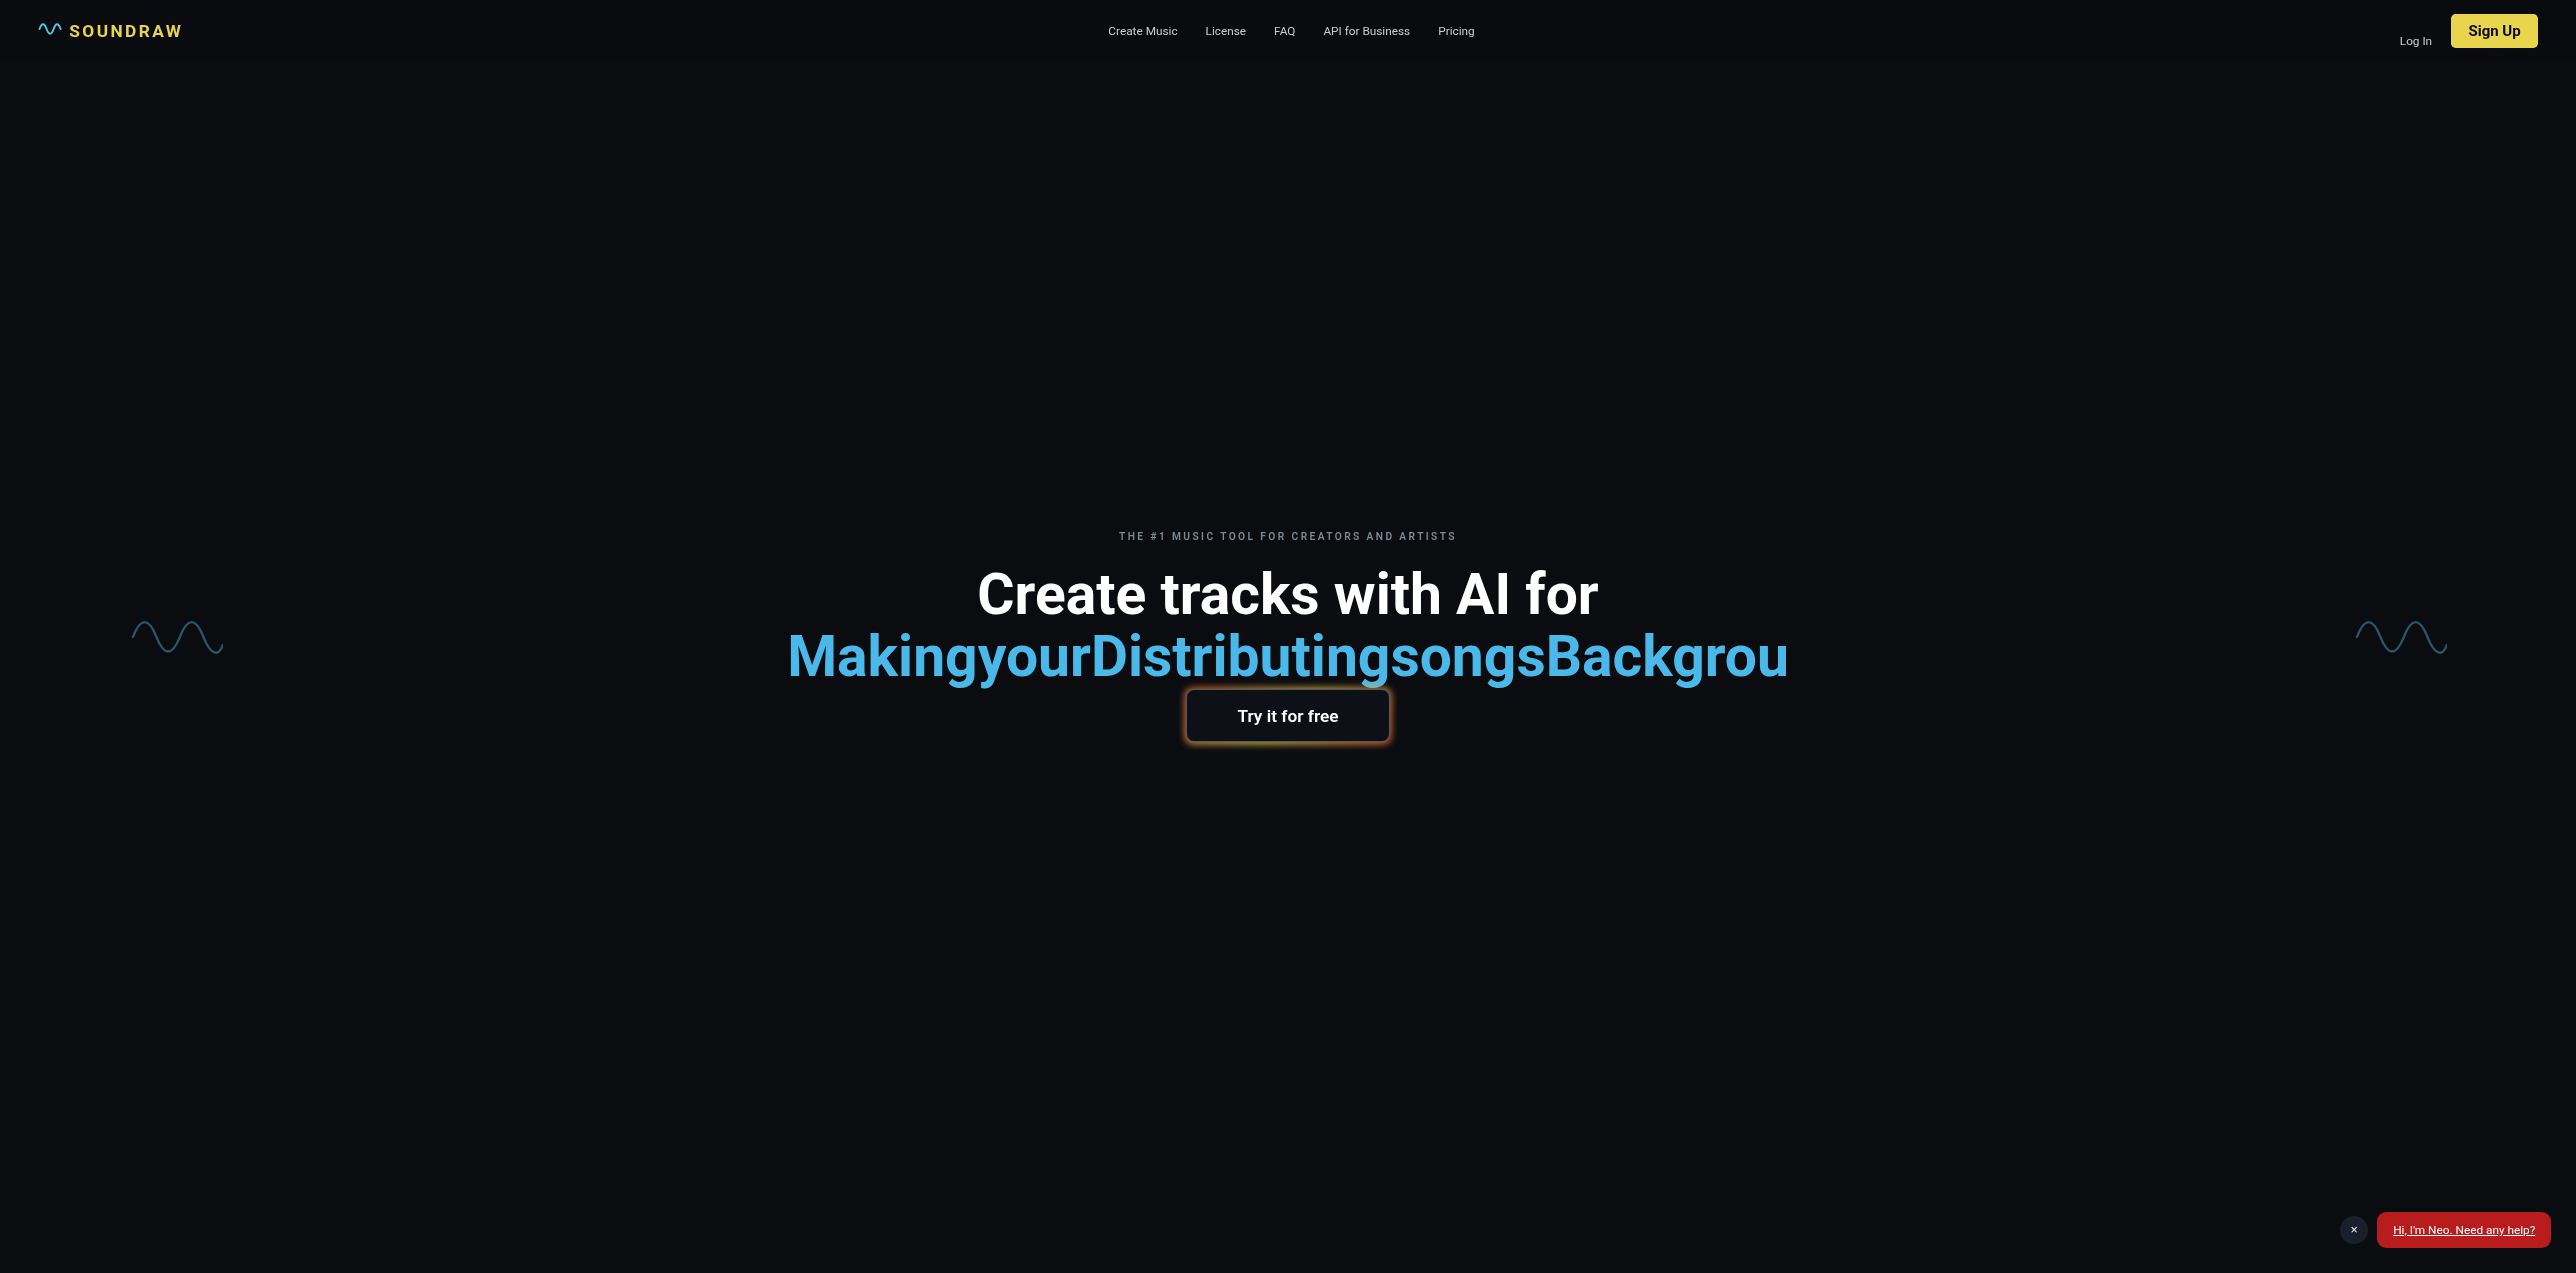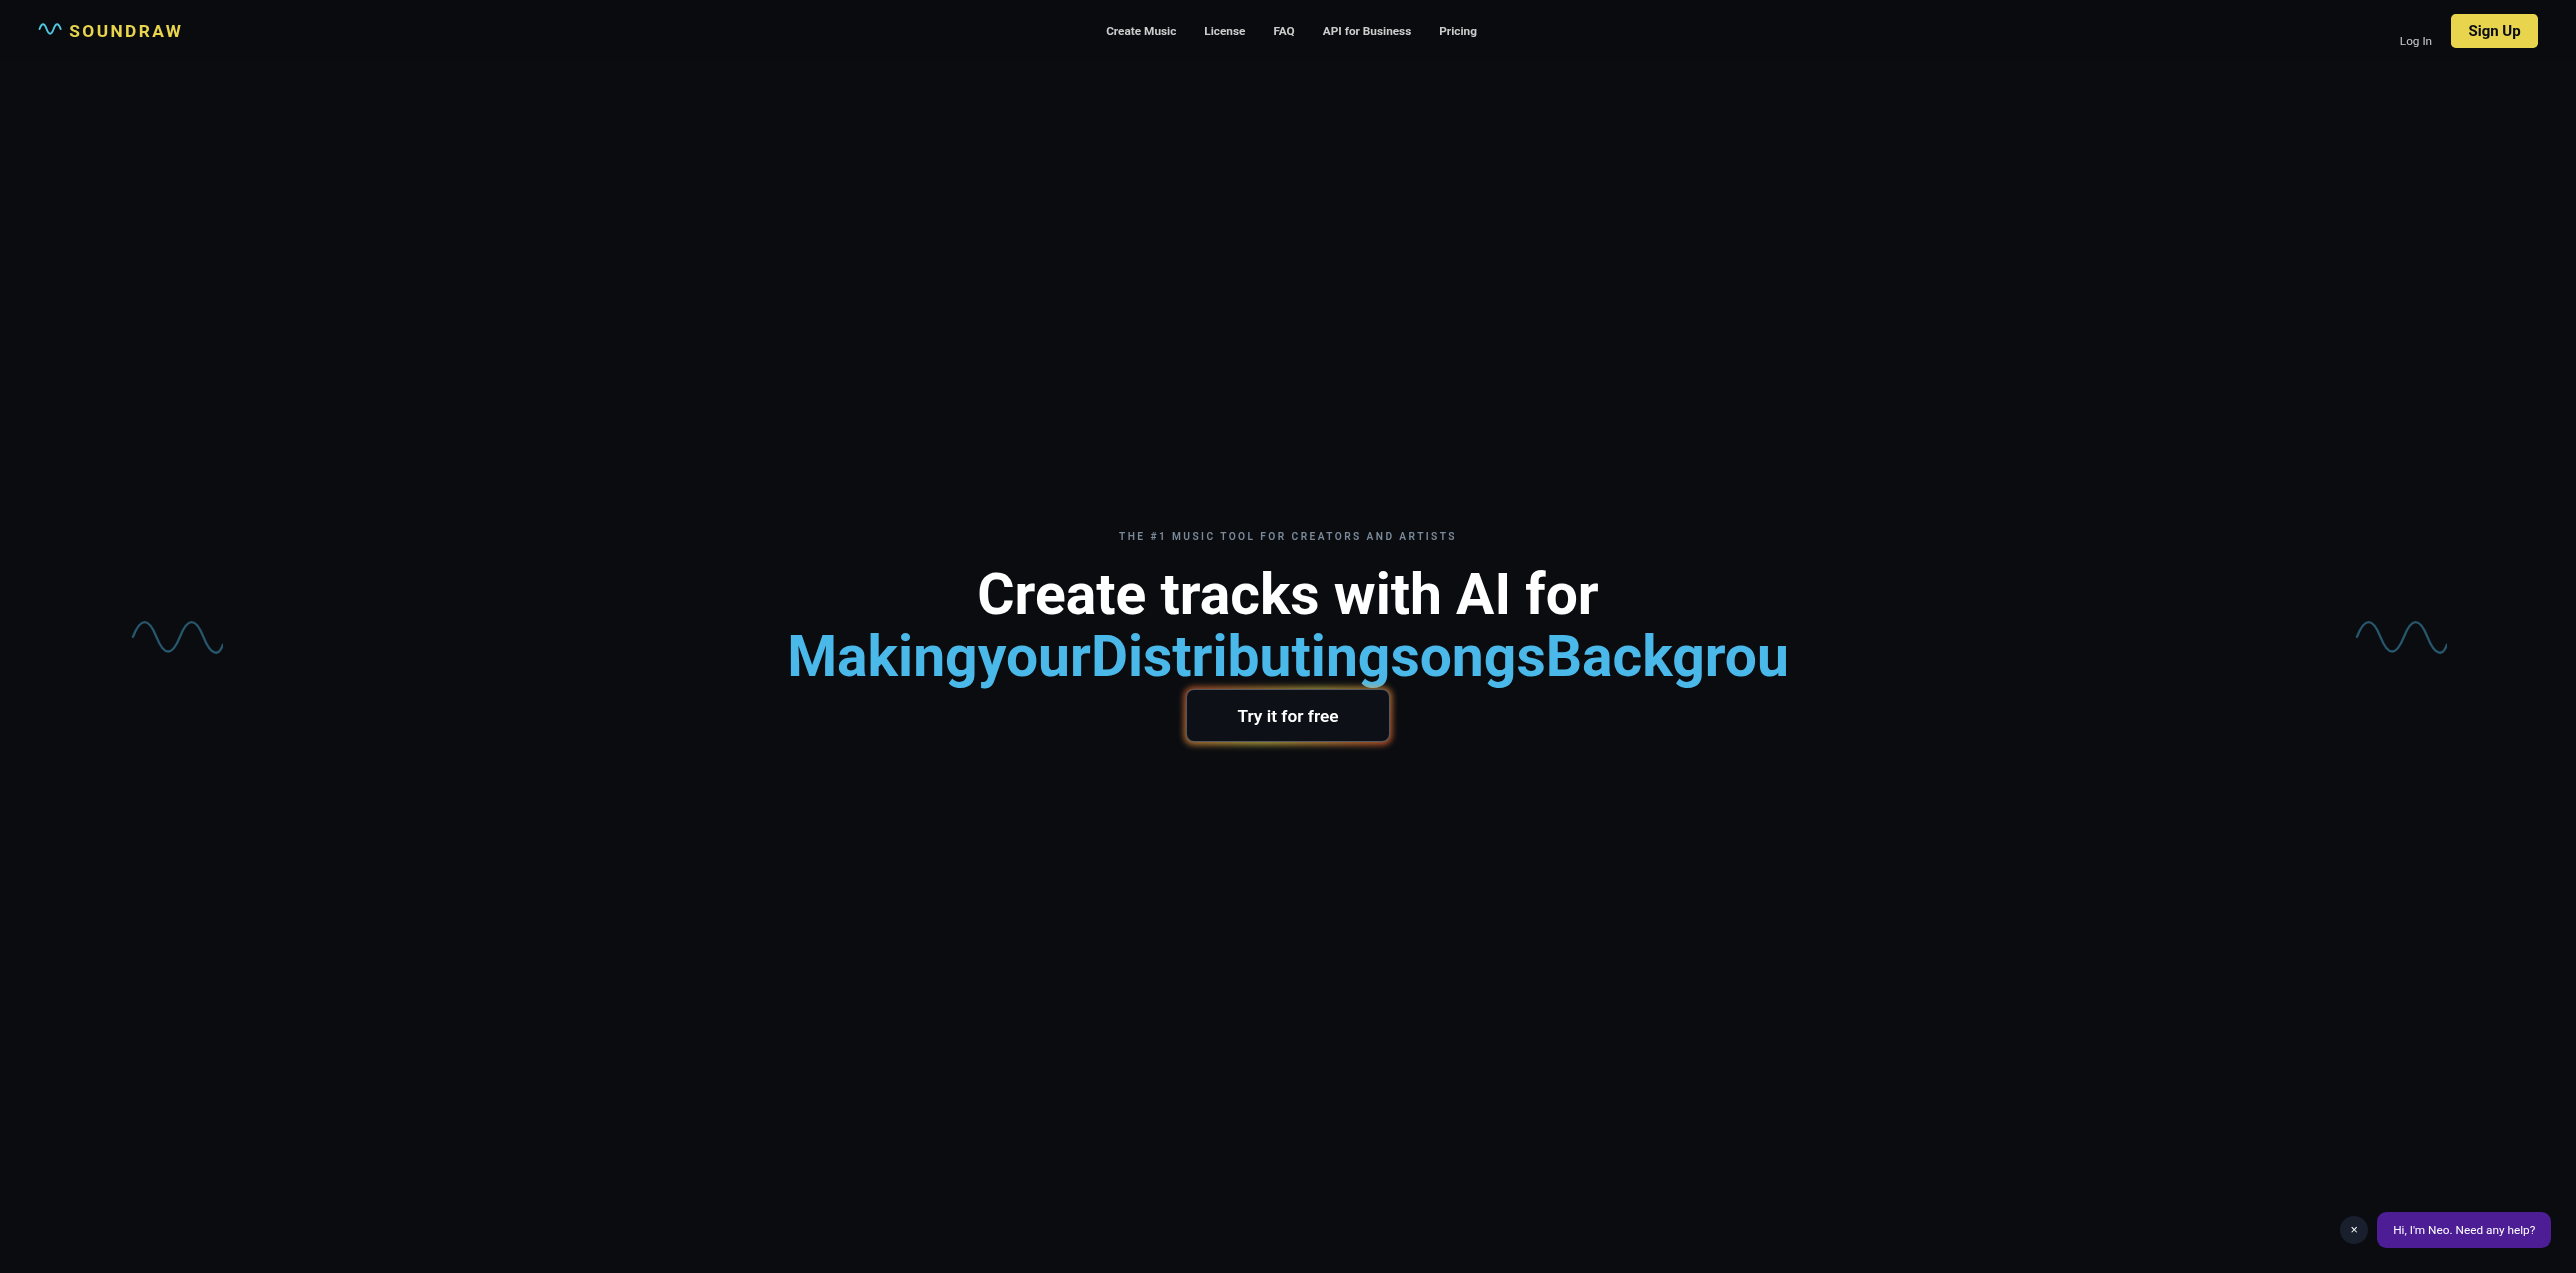--- a/index.html
+++ b/index.html
@@ -56,21 +56,21 @@
       display: flex;
       align-items: center;
       gap: 28px;
       list-style: none;
     }
 
     .nav-links a {
       color: #cccccc;
       text-decoration: none;
       font-size: 11.8px;
-      font-weight: 700;
+      font-weight: 400;
       transition: color 0.2s;
     }
 
     .nav-right {
       display: flex;
       align-items: flex-end;
       gap: 19px;
     }
 
     .nav-login {
@@ -203,27 +203,28 @@
       height: 28px;
       border-radius: 50%;
       cursor: pointer;
       display: flex;
       align-items: center;
       justify-content: center;
       font-size: 12.6px;
     }
 
     .chat-bubble {
-      background-color: #4c1d95;
+      background-color: #b91c1c;
       color: #ffffff;
       padding: 11px 15.7px;
       border-radius: 9.4px;
       font-size: 11.8px;
       font-weight: 400;
       white-space: nowrap;
+      text-decoration: underline;
     }
   </style>
 </head>
 <body>
 
 <nav>
   <a class="nav-logo" href="#">
     <span class="nav-logo-icon">
       <svg width="25" height="22" viewBox="0 0 32 28" fill="none" xmlns="http://www.w3.org/2000/svg">
         <path d="M2 14 C5 6, 8 6, 11 14 C14 22, 17 22, 20 14 C23 6, 26 6, 29 14" stroke="#4fc8e0" stroke-width="2.5" fill="none" stroke-linecap="round"></path>

